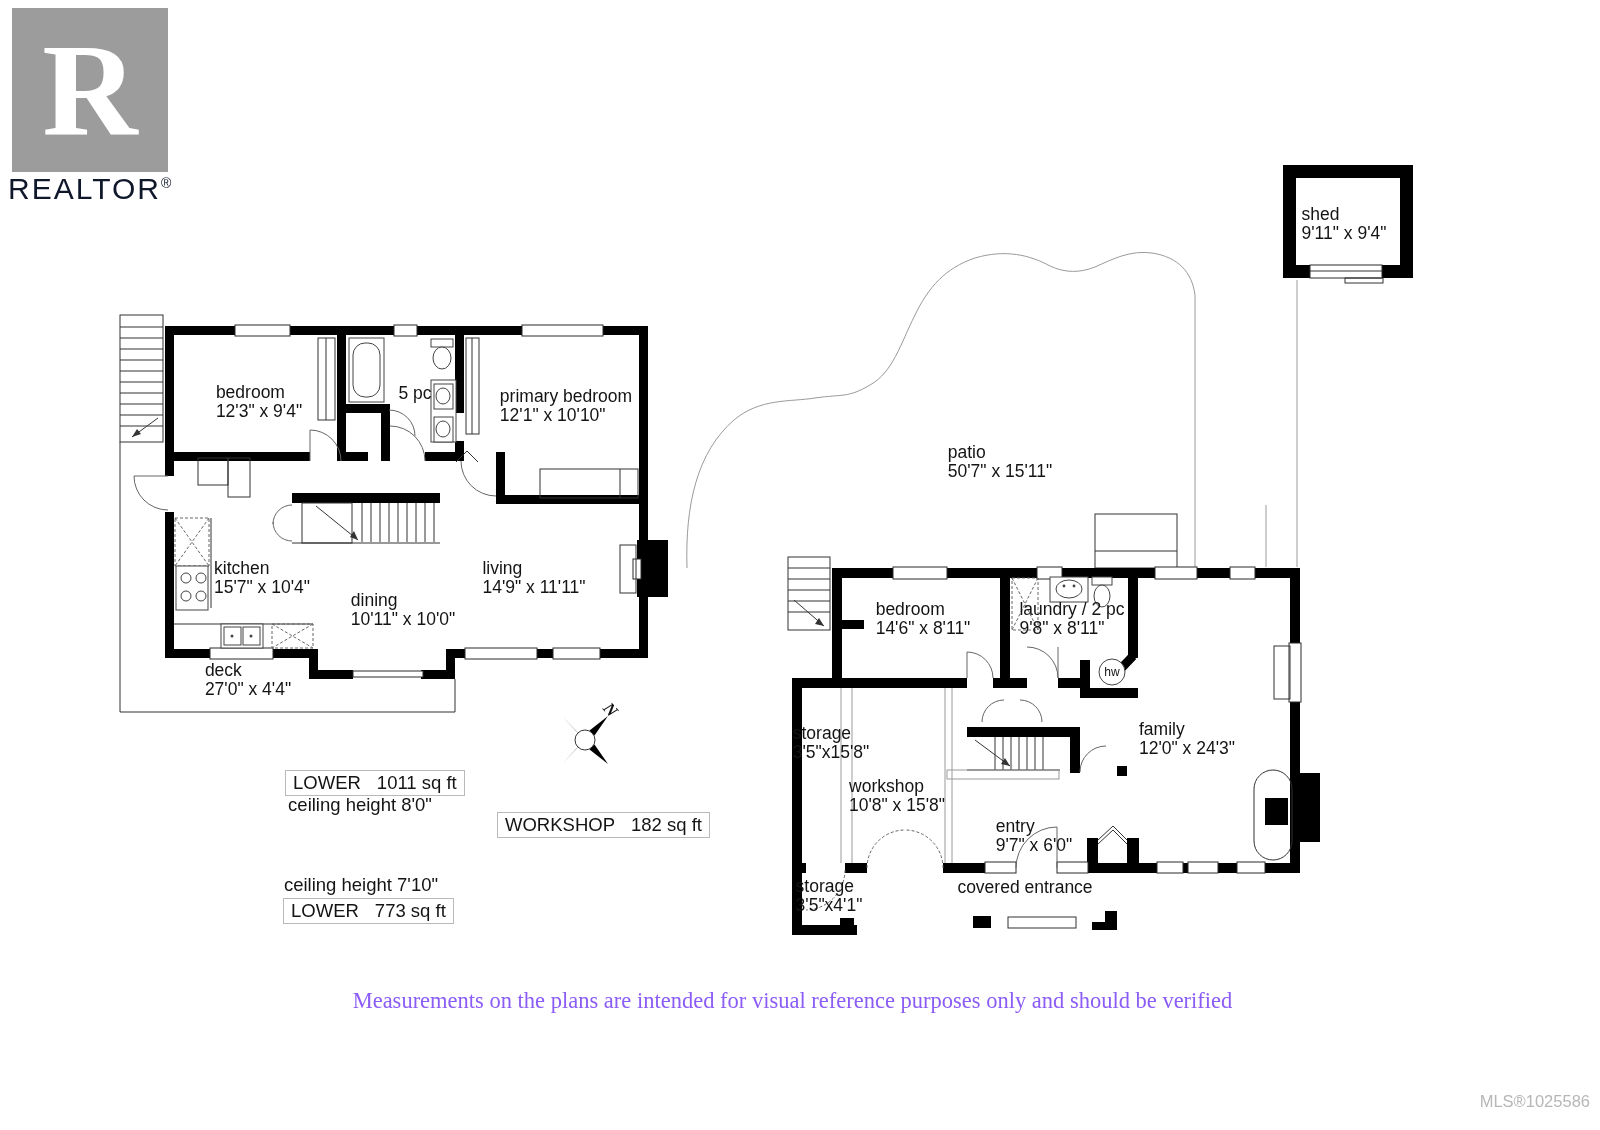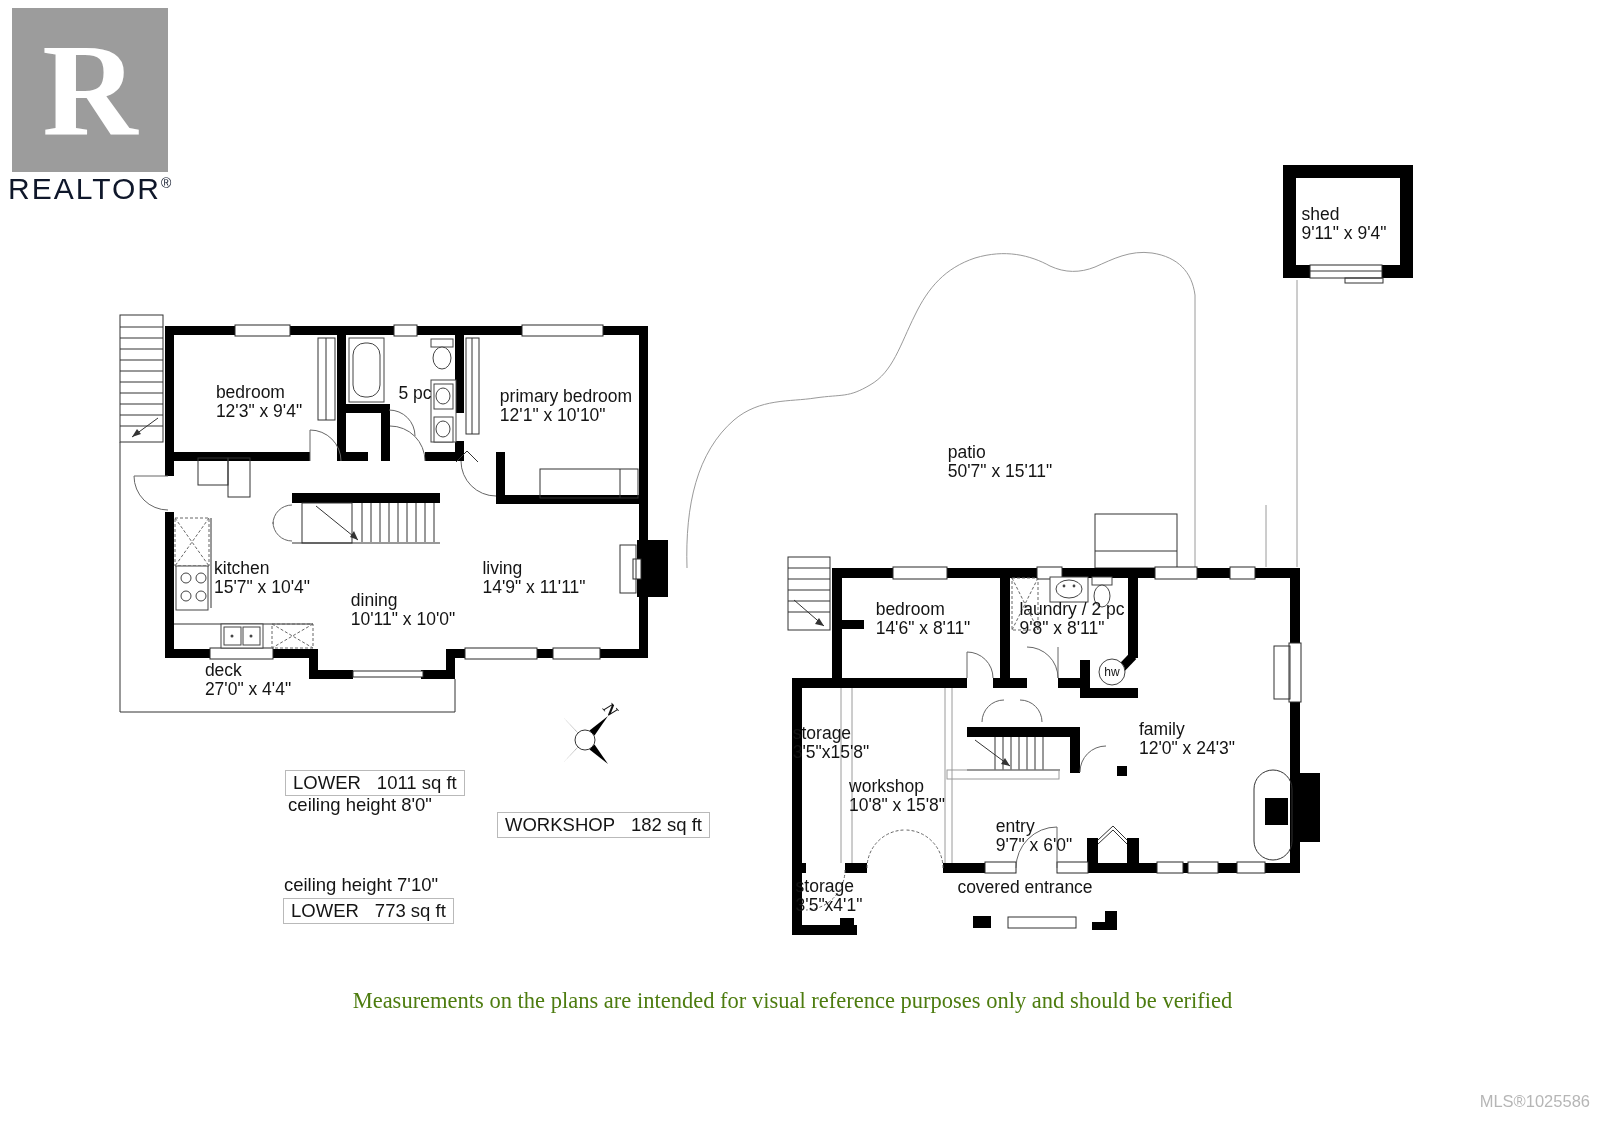--- a/index.html
+++ b/index.html
@@ -35,21 +35,21 @@
   
   .sumbox{position:absolute;border:1px solid #b9b9b9;background:#fff;padding:1px 7px;
           font-size:18.5px;line-height:22px;white-space:nowrap;color:#141414;}
   .sumbox .gap{display:inline-block;width:16px;}
   .ceil{position:absolute;transform:translateX(-50%);font-size:18.5px;white-space:nowrap;color:#141414;}
   
   .north{position:absolute;font-family:"Liberation Serif",serif;font-style:italic;font-weight:bold;
          font-size:17px;transform:rotate(48deg);}
   
   .disclaimer{position:absolute;left:0;top:988px;width:1585px;text-align:center;
-              font-family:"Liberation Serif",serif;font-size:22.5px;color:#4d7c0f;}
+              font-family:"Liberation Serif",serif;font-size:22.5px;color:#8b5cf6;}
   .mls{position:absolute;right:10px;top:1092px;font-size:16.5px;color:#b6b6b6;}
 </style>
 </head>
 <body>
 
 <div class="logo-box">
   <span class="logo-r">R</span>
 </div>
 <div class="logo-word"><span>REALTOR</span><sup>®</sup></div>
 

